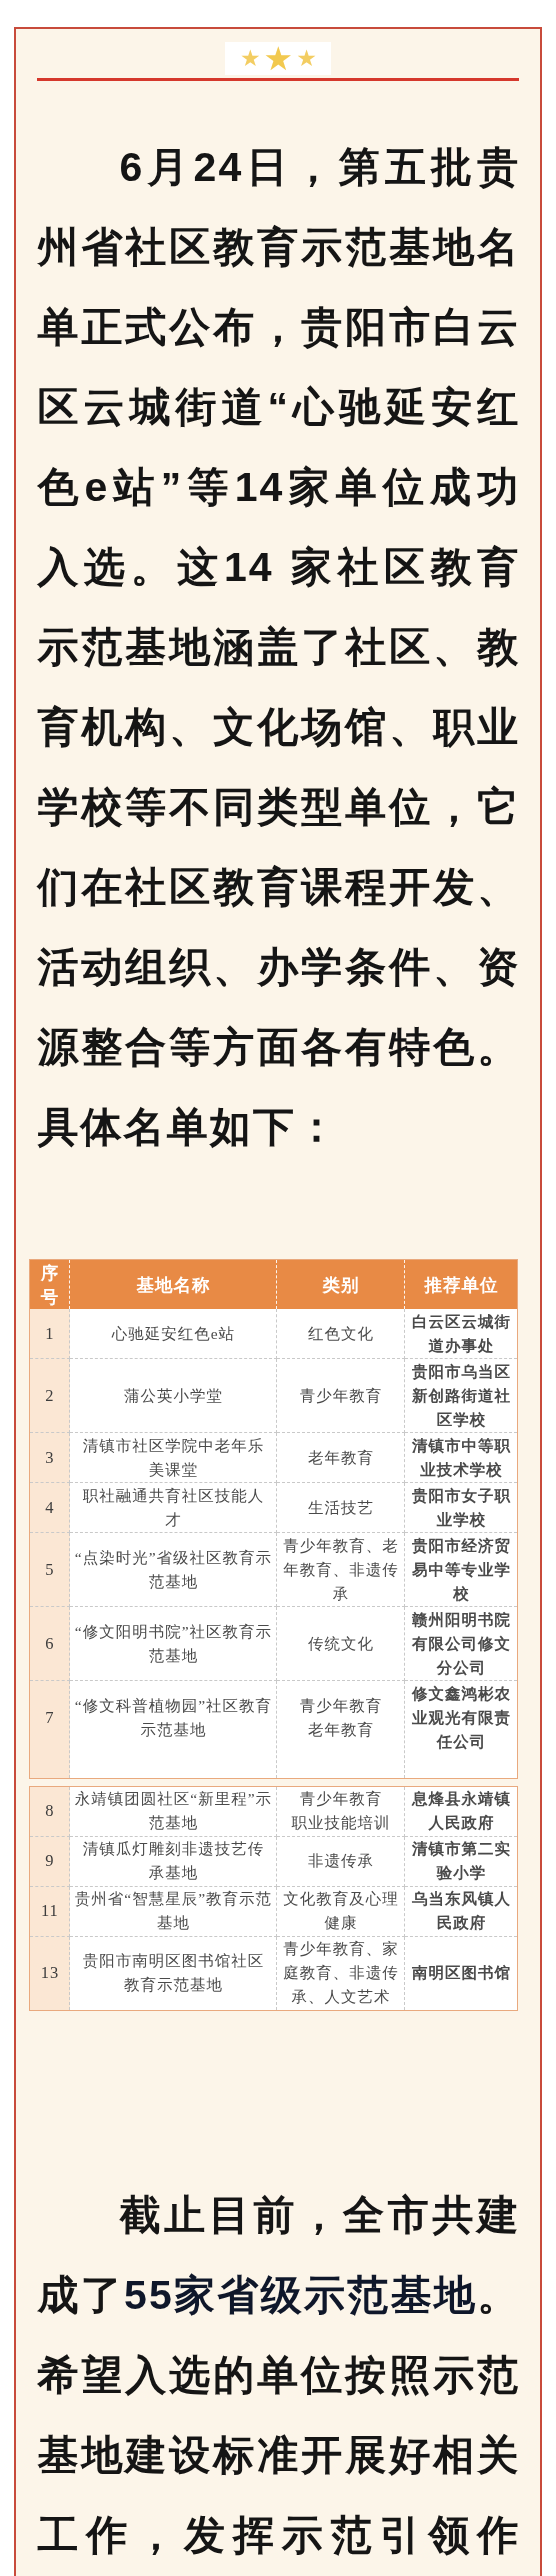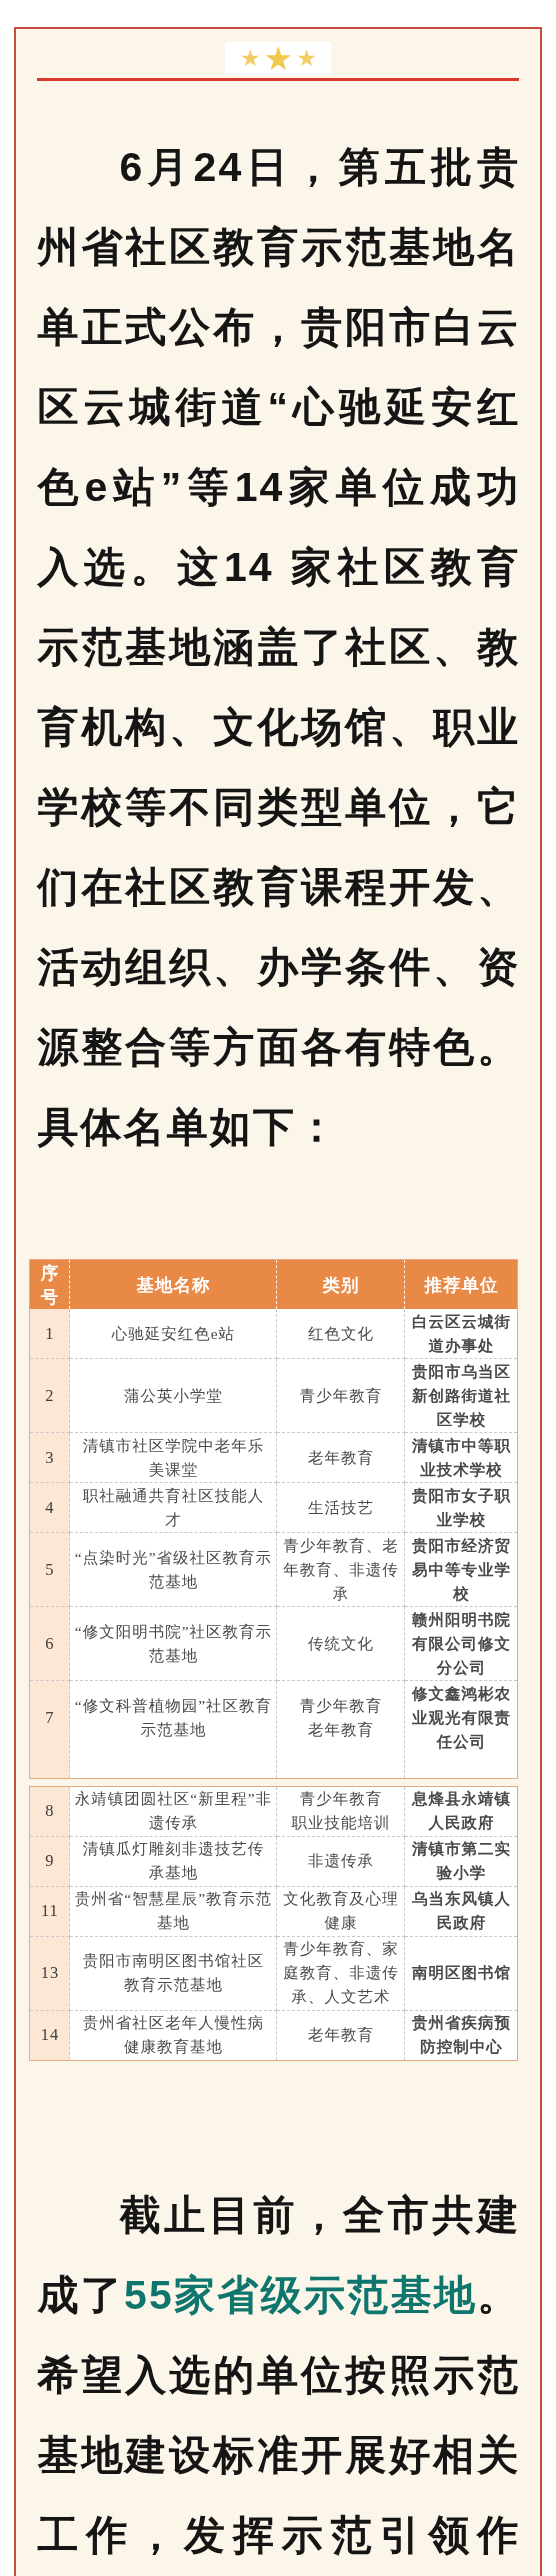--- a/index.html
+++ b/index.html
@@ -55,21 +55,21 @@
     font-weight: 700;
     font-size: 41px;
     line-height: 80px;
     letter-spacing: 2.1px;
     color: #151515;
     text-align: justify;
     text-indent: 2em;
   }
   .para1 { top: 98px; }
   .para2 { top: 2146px; }
-  .hl { color: #0f766e; }
+  .hl { color: #0f172a; }
   
   .tables {
     position: absolute;
     top: 1212px;
     left: 13px;
     width: 492px;
     margin-top: 18px;
   }
   table.t {
     width: 488px;
@@ -200,21 +200,21 @@
     <table class="t part2">
       <colgroup>
           <col class="c-no">
           <col class="c-name">
           <col class="c-cat">
           <col class="c-rec">
         </colgroup>
       <tbody>
         <tr>
           <td class="no">8</td>
-          <td>永靖镇团圆社区“新里程”非遗传承</td>
+          <td>永靖镇团圆社区“新里程”示范基地</td>
           <td>青少年教育
 职业技能培训</td>
           <td>息烽县永靖镇人民政府</td>
         </tr>
         <tr>
           <td class="no">9</td>
           <td>清镇瓜灯雕刻非遗技艺传承基地</td>
           <td>非遗传承</td>
           <td>清镇市第二实验小学</td>
         </tr>
@@ -223,26 +223,20 @@
           <td>贵州省“智慧星辰”教育示范基地</td>
           <td>文化教育及心理健康</td>
           <td>乌当东风镇人民政府</td>
         </tr>
         <tr>
           <td class="no">13</td>
           <td>贵阳市南明区图书馆社区教育示范基地</td>
           <td>青少年教育、家庭教育、非遗传承、人文艺术</td>
           <td>南明区图书馆</td>
         </tr>
-        <tr>
-          <td class="no">14</td>
-          <td>贵州省社区老年人慢性病健康教育基地</td>
-          <td>老年教育</td>
-          <td>贵州省疾病预防控制中心</td>
-        </tr>
       </tbody>
     </table>
   </div>
 
   <p class="para para2"><span>截止目前，全市共建成了</span><span class="hl">55家省级示范基地</span><span>。希望入选的单位按照示范基地建设标准开展好相关工作，发挥示范引领作用，带动周边区域社区教育发展，努力满足居民日益增长的精神文化和学习需求，助力构建全民终身学习的良好氛围。</span></p>
 
 </div>
 
 
 </body></html>

